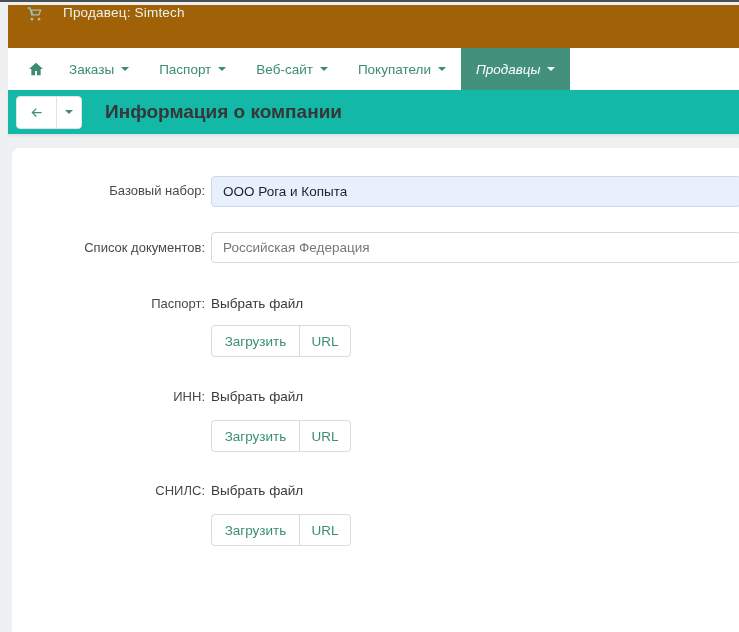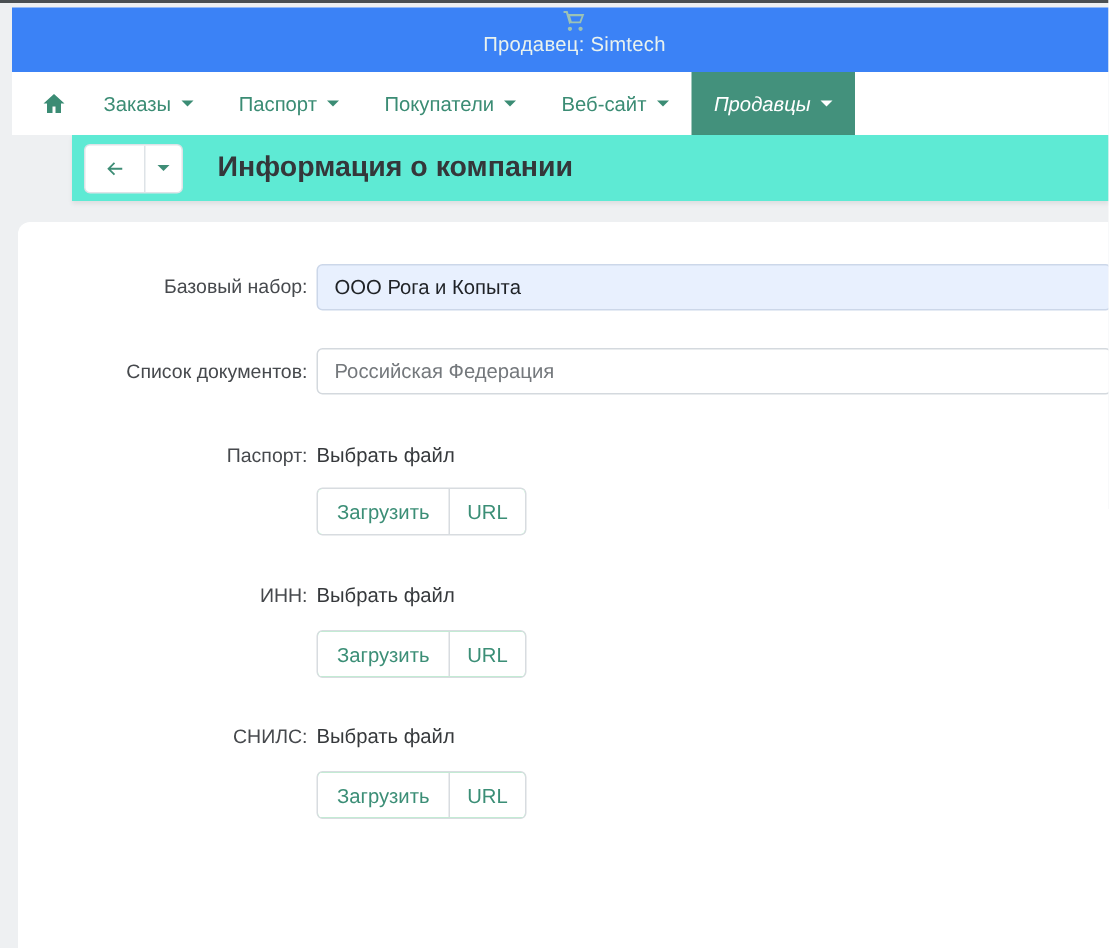--- a/index.html
+++ b/index.html
@@ -9,21 +9,21 @@
     background:#eef0f2;
     font-family:"Liberation Sans","DejaVu Sans",sans-serif;
     color:#46494d;
   }
   
   .top-hairline { position:absolute; top:0; left:0; right:0; height:2px; background:#4a4f52; }
 
   
   .topbar {
     position:absolute; top:5px; left:8px; right:0; height:43px;
-    background:#3b82f6; display:flex; align-items:center;flex-direction:column;
+    background:#a16207; display:flex; 
   }
   .topbar .cart { margin-left:19px; width:17px; height:17px; display:block; }
   .topbar .seller { margin-left:19px; color:#e9f2ee; font-size:13.5px; letter-spacing:.2px; }
 
   
   .navbar {
     position:absolute; top:48px; left:8px; right:0; height:42px;
     background:#ffffff; display:flex; align-items:stretch;text-align:right;
   }
   .nav-home { display:flex; align-items:center; margin-left:20px; margin-right:10px; cursor:pointer; }
@@ -35,22 +35,22 @@
   .nav-item.active { background:#43917c; color:#ffffff;font-style:italic; }
   .caret {
     display:inline-block; width:0; height:0; margin-left:7px;
     border-left:4px solid transparent; border-right:4px solid transparent;
     border-top:4px solid currentColor;
   }
 
   
   .titlebar {
     position:absolute; top:90px; left:8px; right:0; height:44px;
-    background:#5eead4; box-shadow:0 2px 3px rgba(0,0,0,.07);
-    display:flex; align-items:center;margin-left:40px;
+    background:#14b8a6; box-shadow:0 2px 3px rgba(0,0,0,.07);
+    display:flex; align-items:center;
   }
   .split-btn {
     margin-left:8px; height:33px; width:66px; display:flex; align-items:stretch;
     border:1px solid #dee3e7; border-radius:4px; background:#fff; overflow:hidden;
   }
   .split-btn .back-seg {
     width:40px; display:flex; align-items:center; justify-content:center;
     border-right:1px solid #dee3e7; cursor:pointer;
   }
   .split-btn .back-seg svg { width:15px; height:15px; display:block; }
@@ -112,25 +112,25 @@
   </span>
   <span class="nav-item">
     <span>Заказы</span>
     <span class="caret"></span>
   </span>
   <span class="nav-item">
     <span>Паспорт</span>
     <span class="caret"></span>
   </span>
   <span class="nav-item">
-    <span>Покупатели</span>
+    <span>Веб-сайт</span>
     <span class="caret"></span>
   </span>
   <span class="nav-item">
-    <span>Веб-сайт</span>
+    <span>Покупатели</span>
     <span class="caret"></span>
   </span>
   <span class="nav-item active">
     <span>Продавцы</span>
     <span class="caret"></span>
   </span>
 </div>
 
 <div class="titlebar">
   <div class="split-btn">

